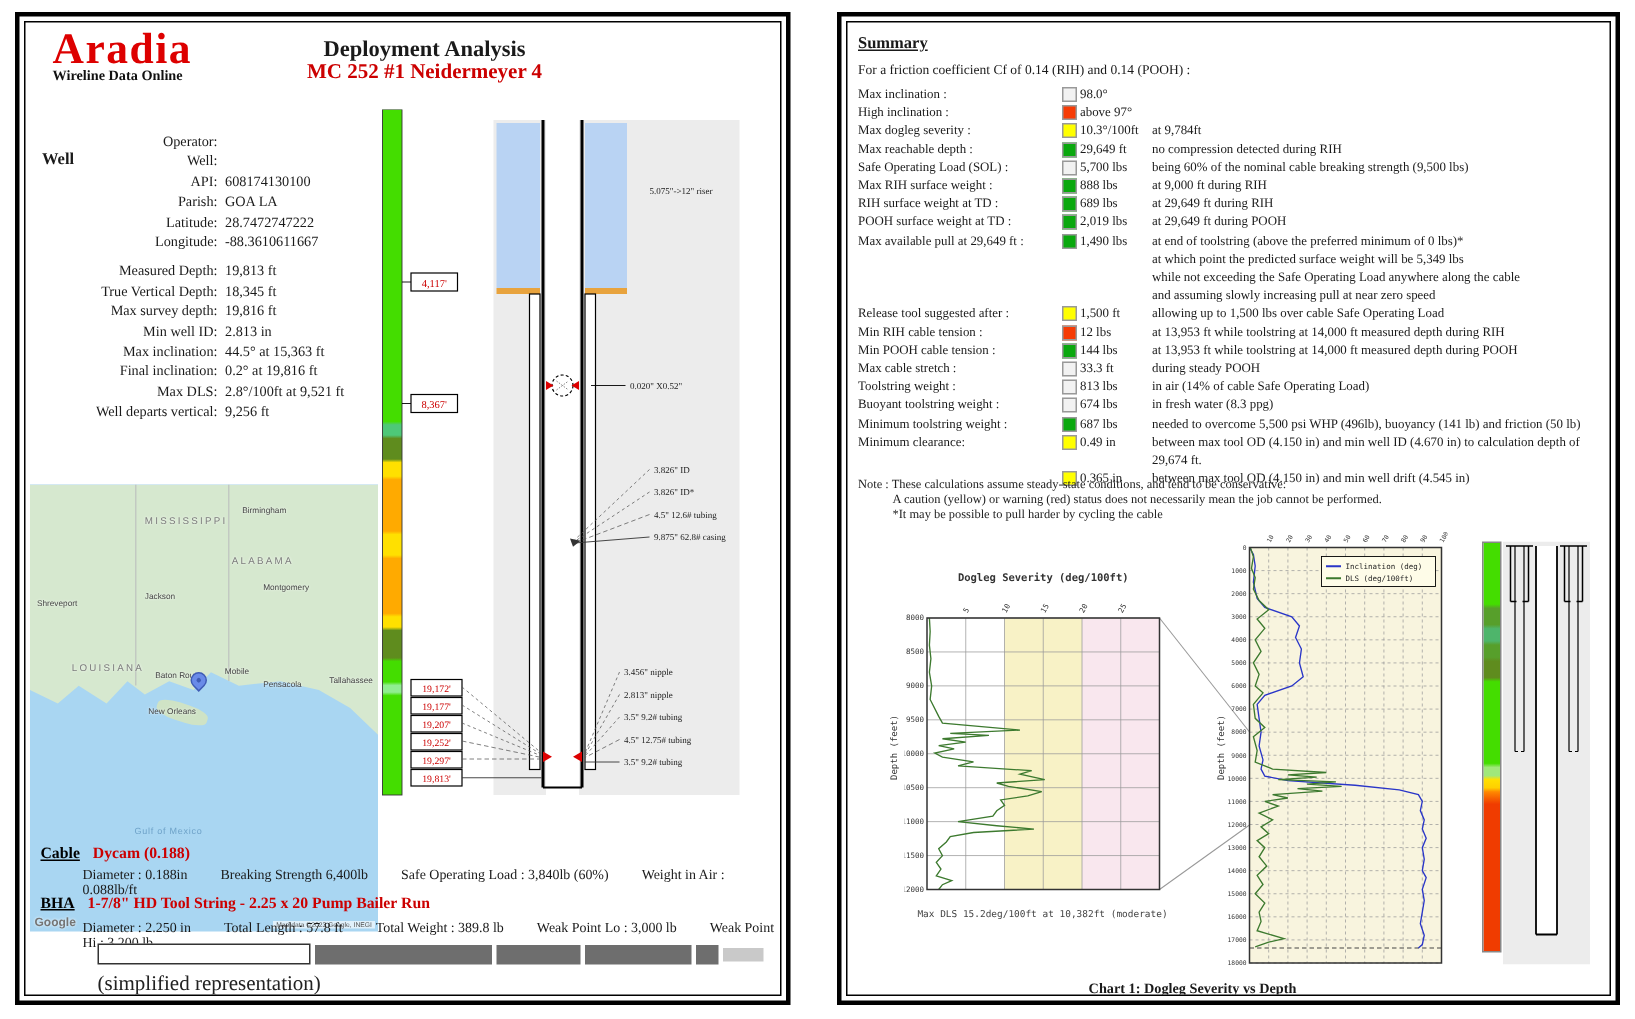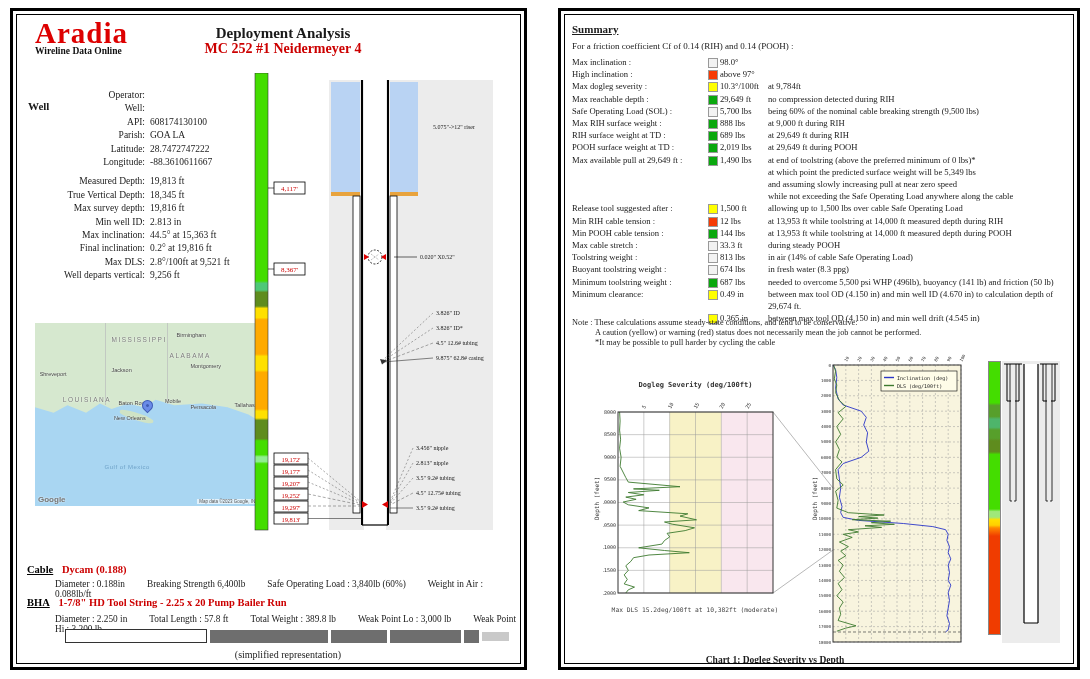--- a/index.html
+++ b/index.html
@@ -35,21 +35,21 @@
   .cable-header{font-size:10.5px;}
   .cable-header .hd{font-weight:bold;text-decoration:underline;color:#000;}
   .cable-header .nm{font-weight:bold;color:#cc0000;margin-left:6px;}
   .spec-line{font-size:9.3px;}
   .spec-line span{margin-right:22px;}
   .bha-bar{display:flex;align-items:center;gap:3px;}
   .seg{height:13px;}
   .seg-outline{background:#fff;border:1.2px solid #333;box-sizing:border-box;height:14px;}
   .seg-dark{background:#6e6e6e;}
   .seg-light{background:#c9c9c9;height:9px;}
-  .bar-caption{font-size:10px;text-align:center;color:#222;}
+  .bar-caption{font-size:14px;text-align:left;color:#222;}
   
   .sum-title{font-size:11px;font-weight:bold;text-decoration:underline;}
   .sum-intro{font-size:9px;}
   .sum-row{display:flex;align-items:flex-start;line-height:12.2px;font-size:8.6px;}
   .sum-label{width:132px;flex:none;}
   .sum-sq{flex:none;width:8px;height:8px;margin:2px 2px 0 4px;border:0.5px solid #999;}
   .sq-green{background:#0aa80e;}
   .sq-red{background:#f63b05;}
   .sq-yellow{background:#ffff00;}
   .sq-none{background:#f2f2f2;}
@@ -133,21 +133,21 @@
           <div class="kv-row">
             <span class="kv-label">Max DLS:</span>
             <span class="kv-value">2.8°/100ft at 9,521 ft</span>
           </div>
           <div class="kv-row">
             <span class="kv-label">Well departs vertical:</span>
             <span class="kv-value">9,256 ft</span>
           </div>
         </div>
 
-      <div class="abs map" style="left:18px;top:308px;width:232px;height:183px;">
+      <div class="abs map" style="left:3px;top:308px;width:232px;height:298px;">
         <div class="map-land"></div>
         <div class="map-delta"></div>
         <div class="map-border" style="left:30%;height:45%;"></div>
         <div class="map-border" style="left:57%;height:44%;"></div>
         <span class="map-lbl map-state" style="left:33%;top:7%;">MISSISSIPPI</span>
         <span class="map-lbl map-state" style="left:58%;top:16%;">ALABAMA</span>
         <span class="map-lbl map-state" style="left:12%;top:40%;">LOUISIANA</span>
         <span class="map-lbl map-city" style="left:2%;top:26%;">Shreveport</span>
         <span class="map-lbl map-city" style="left:33%;top:24%;">Jackson</span>
         <span class="map-lbl map-city" style="left:61%;top:5%;">Birmingham</span>
@@ -350,22 +350,22 @@
               <div>at 29,649 ft during POOH</div>
             </div>
           </div>
           <div class="sum-row">
             <span class="sum-label">Max available pull at 29,649 ft :</span>
             <span class="sum-sq sq-green"></span>
             <span class="sum-value">1,490 lbs</span>
             <div class="sum-desc">
               <div>at end of toolstring (above the preferred minimum of 0 lbs)*</div>
               <div>at which point the predicted surface weight will be 5,349 lbs</div>
+              <div>while not exceeding the Safe Operating Load anywhere along the cable</div>
               <div>and assuming slowly increasing pull at near zero speed</div>
-              <div>while not exceeding the Safe Operating Load anywhere along the cable</div>
             </div>
           </div>
           <div class="sum-row">
             <span class="sum-label">Release tool suggested after :</span>
             <span class="sum-sq sq-yellow"></span>
             <span class="sum-value">1,500 ft</span>
             <div class="sum-desc">
               <div>allowing up to 1,500 lbs over cable Safe Operating Load</div>
             </div>
           </div>
@@ -560,16 +560,16 @@
       <svg class="abs" style="left:437px;top:346px;" width="58" height="282">
         <rect x="0" y="0" width="58" height="282" fill="#ececec"></rect>
         <rect x="22" y="3" width="14" height="259" fill="#fff"></rect>
         <path d="M2,3 H20 M5,3 V40 M17,3 V40 M5,40 H9 M13,40 H17" stroke="#000" stroke-width="1" fill="none"></path>
         <path d="M8,3 V140 M14,3 V140 M8,140 H10 M12,140 H14" stroke="#000" stroke-width="0.8" fill="none"></path>
         <path d="M22,3 V262 M36,3 V262 M22,262 H36" stroke="#000" stroke-width="1.2" fill="none"></path>
         <path d="M38,3 H56 M41,3 V40 M53,3 V40 M41,40 H45 M49,40 H53" stroke="#000" stroke-width="1" fill="none"></path>
         <path d="M44,3 V140 M50,3 V140 M44,140 H46 M48,140 H50" stroke="#000" stroke-width="0.8" fill="none"></path>
       </svg>
 
-      <div class="abs chartB-caption" style="left:60px;top:640px;width:300px;">Chart 1: Dogleg Severity vs Depth</div>
+      <div class="abs chartB-caption" style="left:80px;top:640px;width:300px;">Chart 1: Dogleg Severity vs Depth</div>
     </div>
   </div>
 </div>
 
 </body></html>

